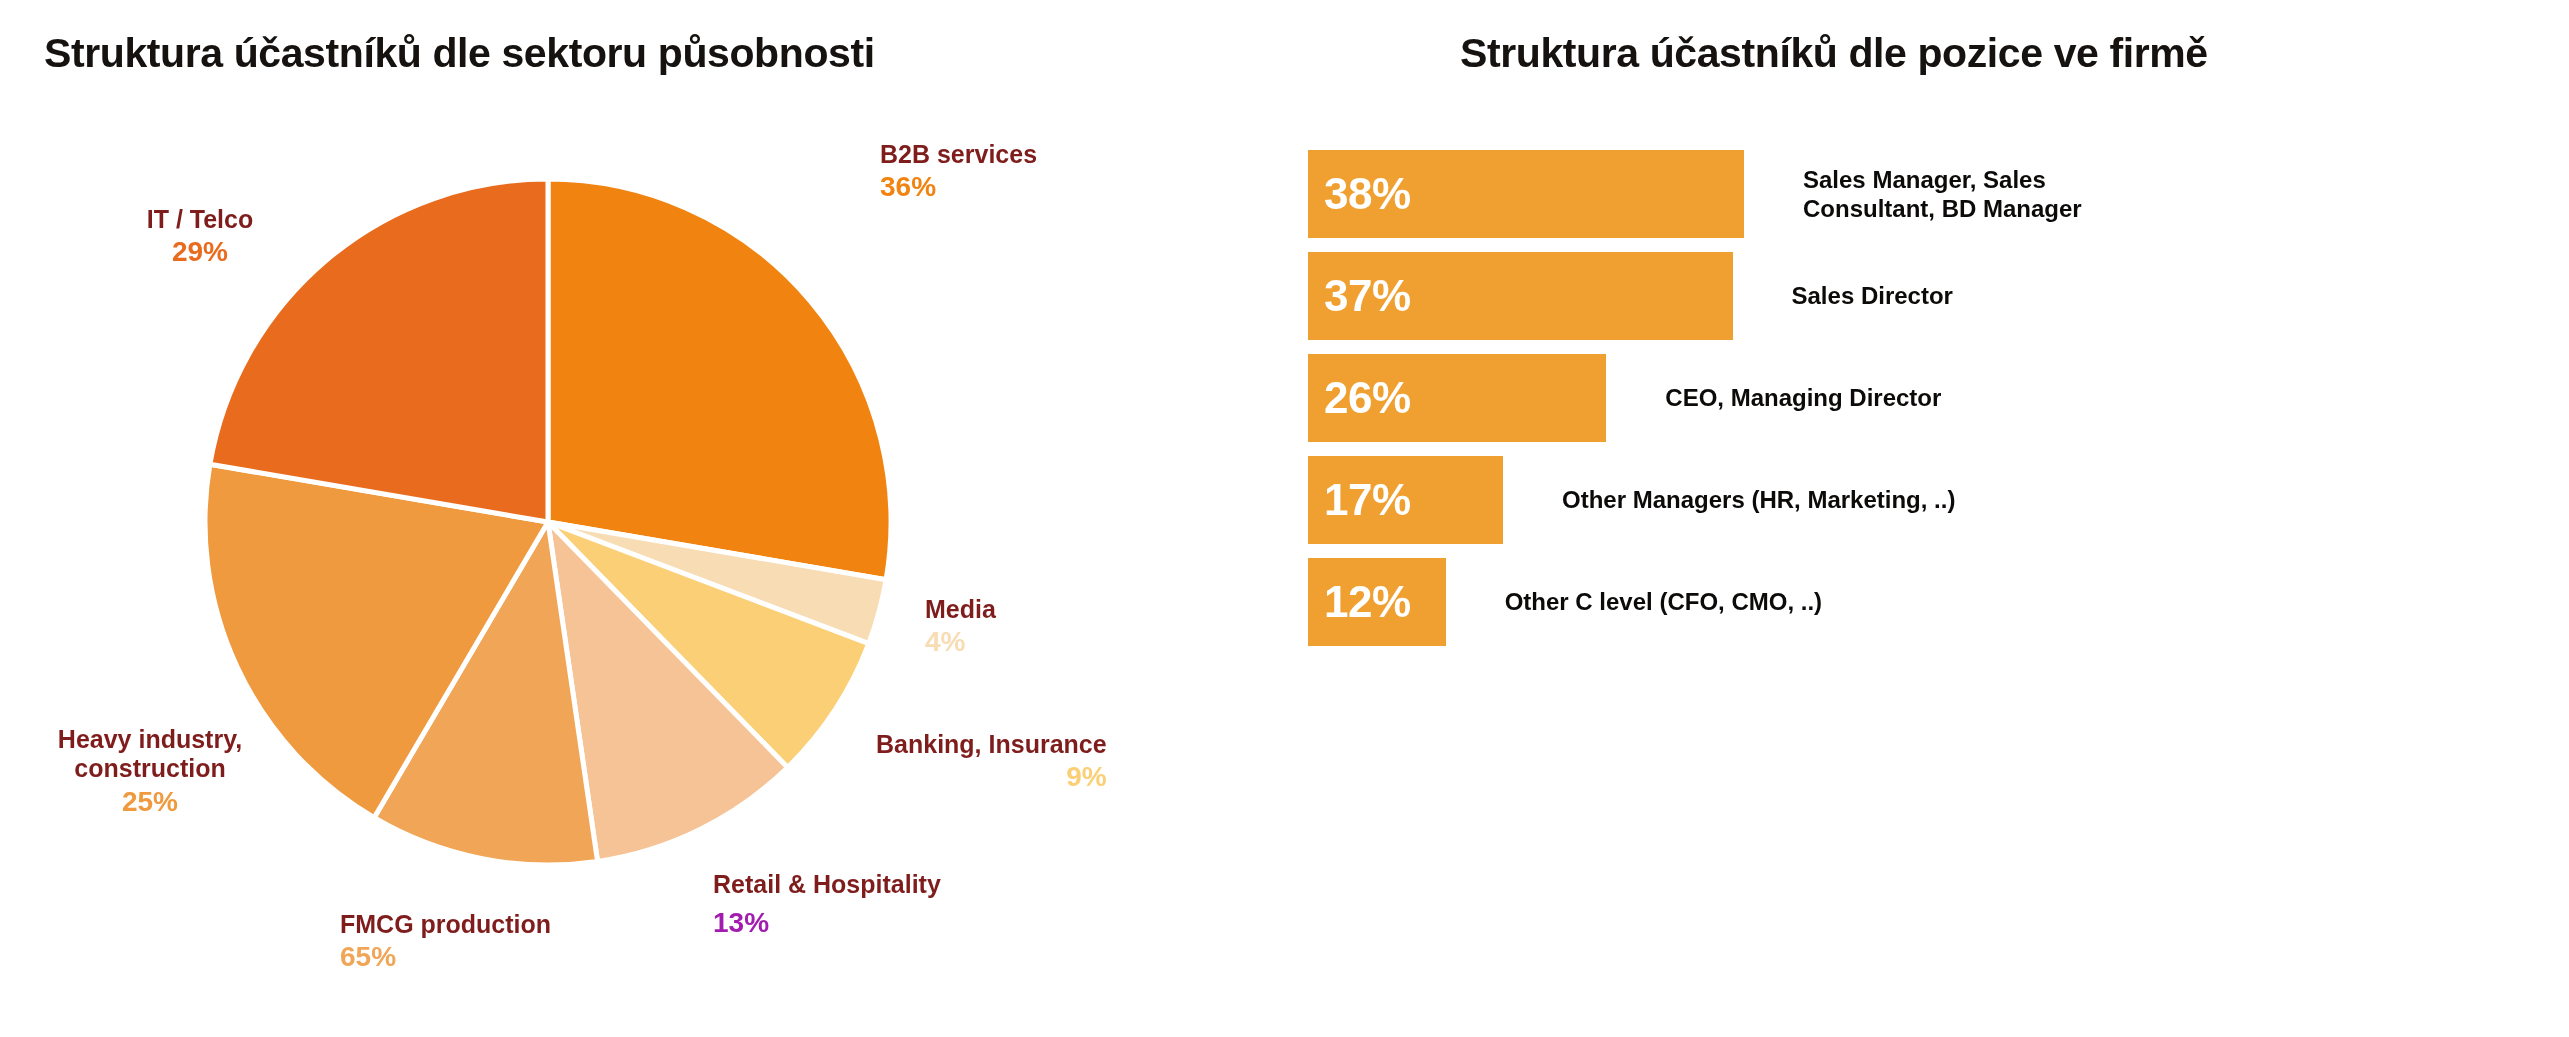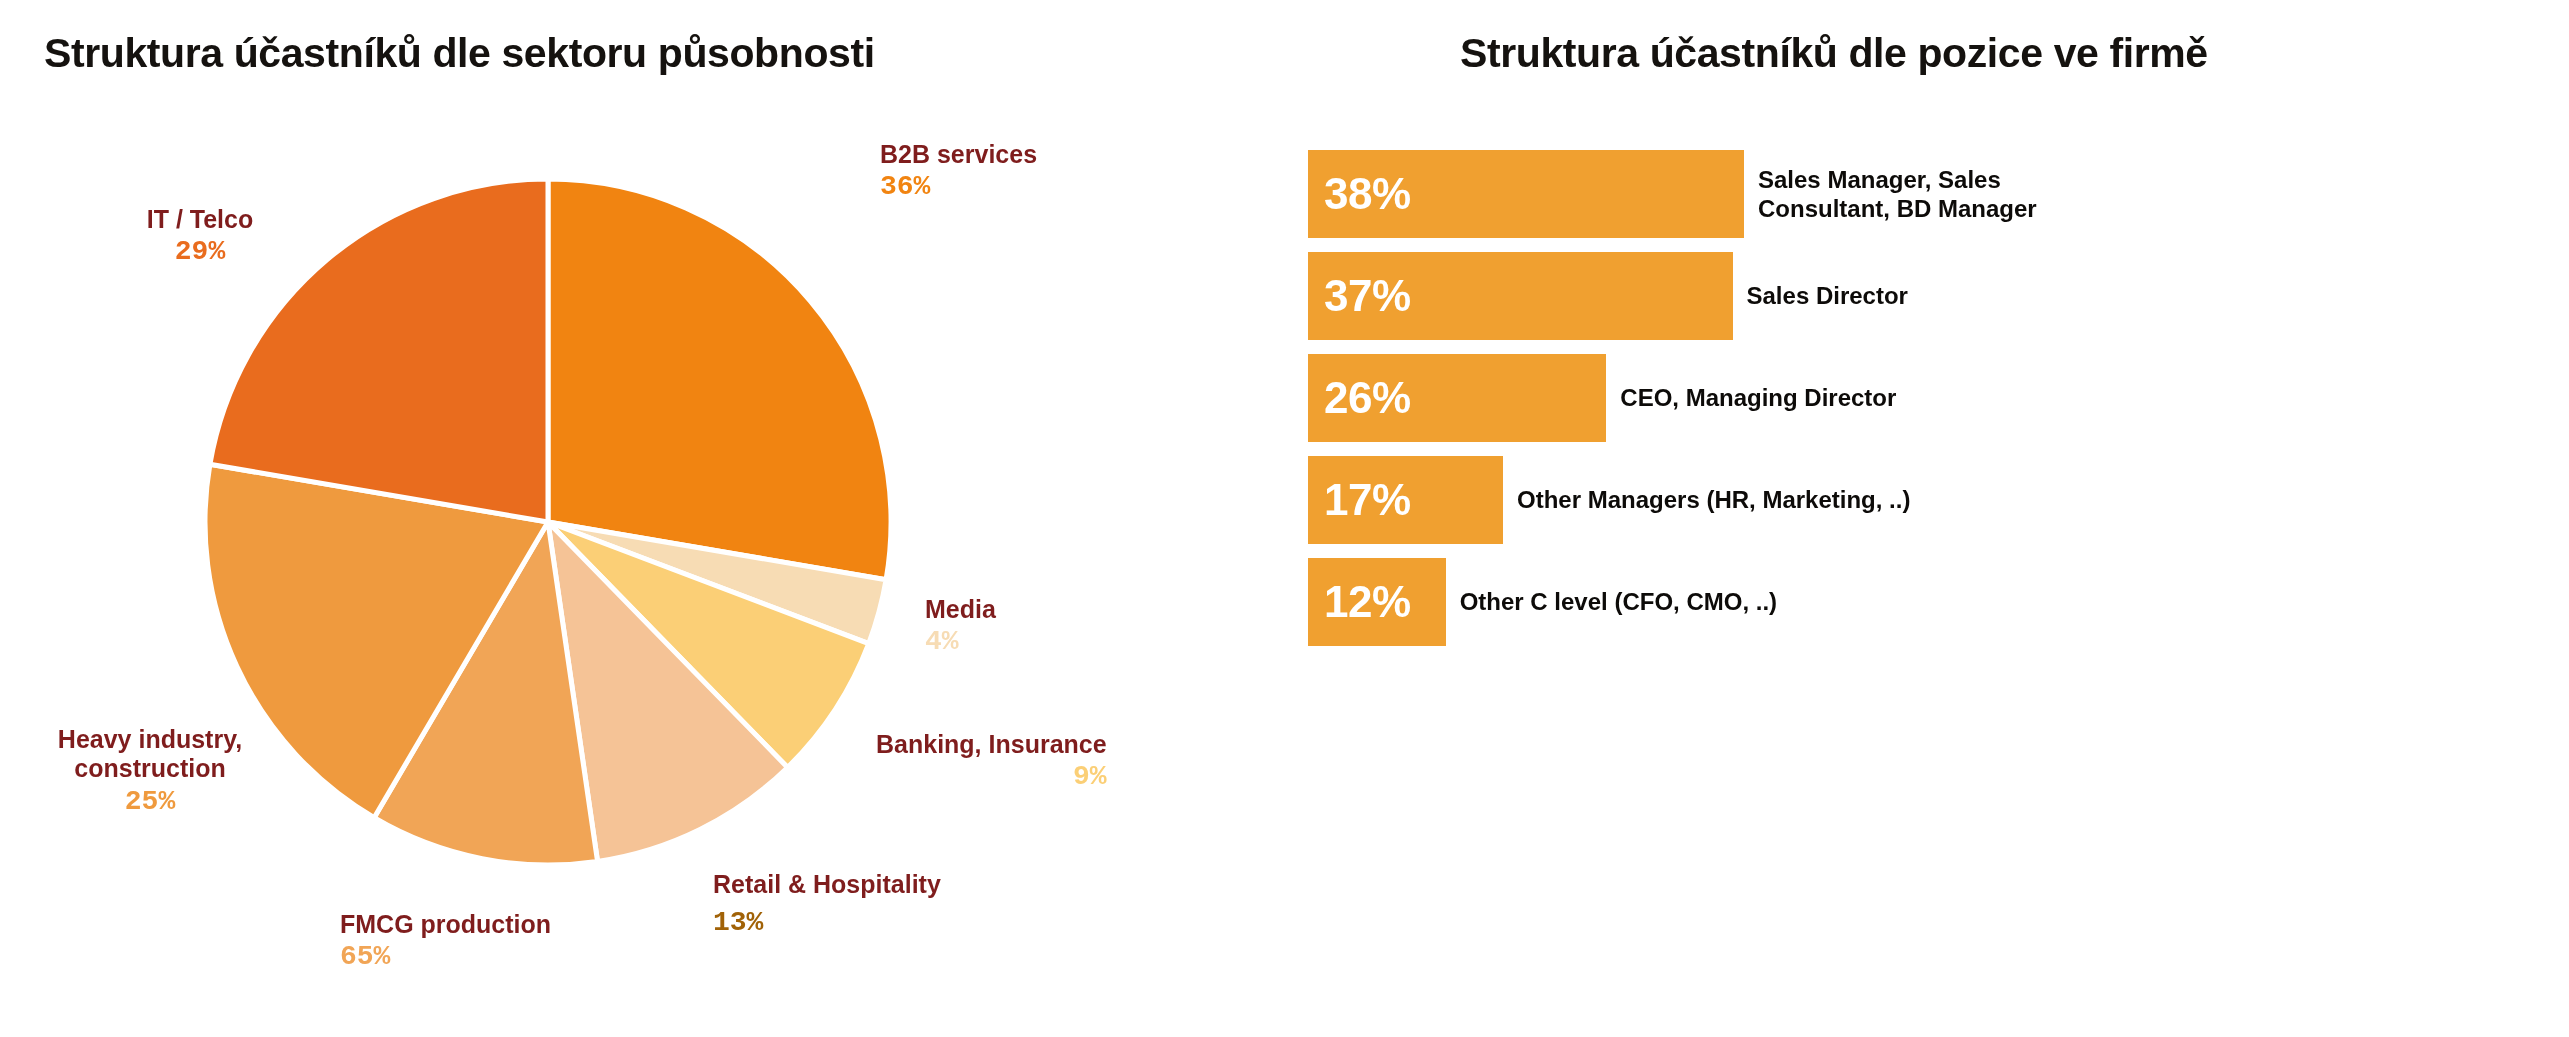--- a/index.html
+++ b/index.html
@@ -56,37 +56,37 @@
     display: block;
     font-size: 25px;
     font-weight: bold;
     color: #7f1d1d;
   }
   .pie-label .val {
     display: block;
     font-size: 28px;
     font-weight: bold;
     margin-top: 2px;
-    font-family: Liberation Mono, monospace;
   }
 
   
   .bars-area {
     position: absolute;
     left: 8px;
     top: 150px;
     width: 1261px;
     height: 880px;
   }
   .bar-row {
     position: relative;
     height: 88px;
     margin-bottom: 14px;
     display: flex;
     align-items: stretch;
+    gap: 45px;
   }
   .bar-rect {
     background: #F0A030;
     display: flex;
     align-items: center;
     flex: 0 0 auto;
   }
   .bar-value {
     color: #ffffff;
     font-size: 44px;
@@ -139,21 +139,21 @@
       <span class="val" style="color: rgb(247, 220, 180);">4%</span>
     </div>
 
     <div class="pie-label" id="lbl-banking" style="left:876px; top:730px; text-align:right;">
       <span class="lbl">Banking, Insurance</span>
       <span class="val" style="color: rgb(251, 207, 118);">9%</span>
     </div>
 
     <div class="pie-label" id="lbl-retail" style="left:713px; top:870px; text-align:left;">
       <span class="lbl">Retail &amp; Hospitality</span>
-      <span class="val" style="color: #a16207; margin-top: 8px;">13%</span>
+      <span class="val" style="color: #a21caf; margin-top: 8px;">13%</span>
     </div>
 
     <div class="pie-label" id="lbl-fmcg" style="left:340px; top:910px; text-align:left;">
       <span class="lbl">FMCG production</span>
       <span class="val" style="color: rgb(241, 165, 86);">65%</span>
     </div>
 
     <div class="pie-label" id="lbl-heavy" style="left:20px; top:725px; text-align:center; width:260px;">
       <span class="lbl">Heavy industry,</span>
       <span class="lbl">construction</span>

